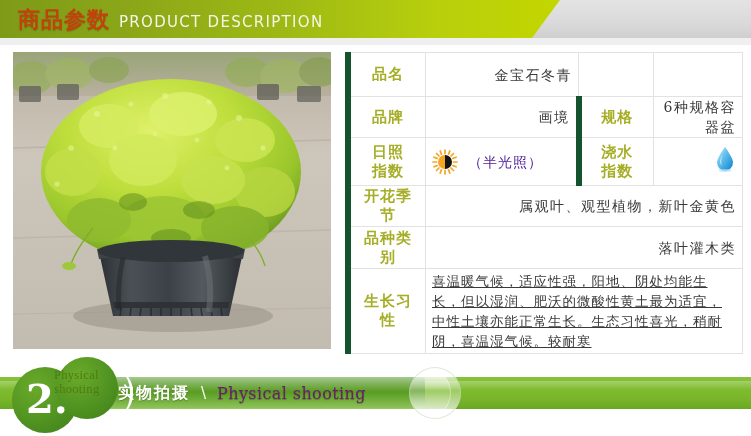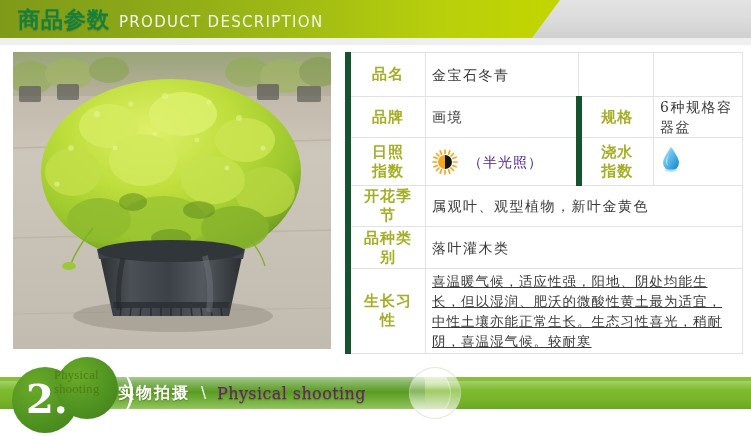--- a/index.html
+++ b/index.html
@@ -32,21 +32,21 @@
   .header-underline{
     position:absolute;left:0;top:38px;width:751px;height:7px;
     background:#efefef;
   }
   .header-title{
     position:absolute;left:18px;top:3px;
     display:flex;align-items:baseline;gap:9px;
     height:34px;
   }
   .header-cn{
-    font-size:22px;font-weight:bold;color:#15803d;
+    font-size:22px;font-weight:bold;color:#c2410c;
     letter-spacing:1px;
     line-height:34px;
     text-shadow:0 1px 1px rgba(60,80,0,.35);
   }
   .header-en{
     font-size:15px;color:#f4f6e8;letter-spacing:1.3px;
     line-height:34px;
     font-weight:400;
   }
 
@@ -87,20 +87,21 @@
     border-left:6px solid #14532d;
     letter-spacing:1px;
   }
   .lbl.two-line{font-size:15px;}
   .val{
     color:#3a3a3a;
     font-size:14px;
     font-family:"DejaVu Serif","Liberation Serif",serif;
     letter-spacing:1.5px;
     line-height:20px;
+    text-align:right;
   }
   .col-a{width:140px;}
   .col-b{width:62px;}
   .col-c{width:auto;}
   .r1{height:44px;}
   .r2{height:40px;}
   .r3{height:48px;}
   .r4{height:41px;}
   .r5{height:42px;}
   .r6{height:85px;}

